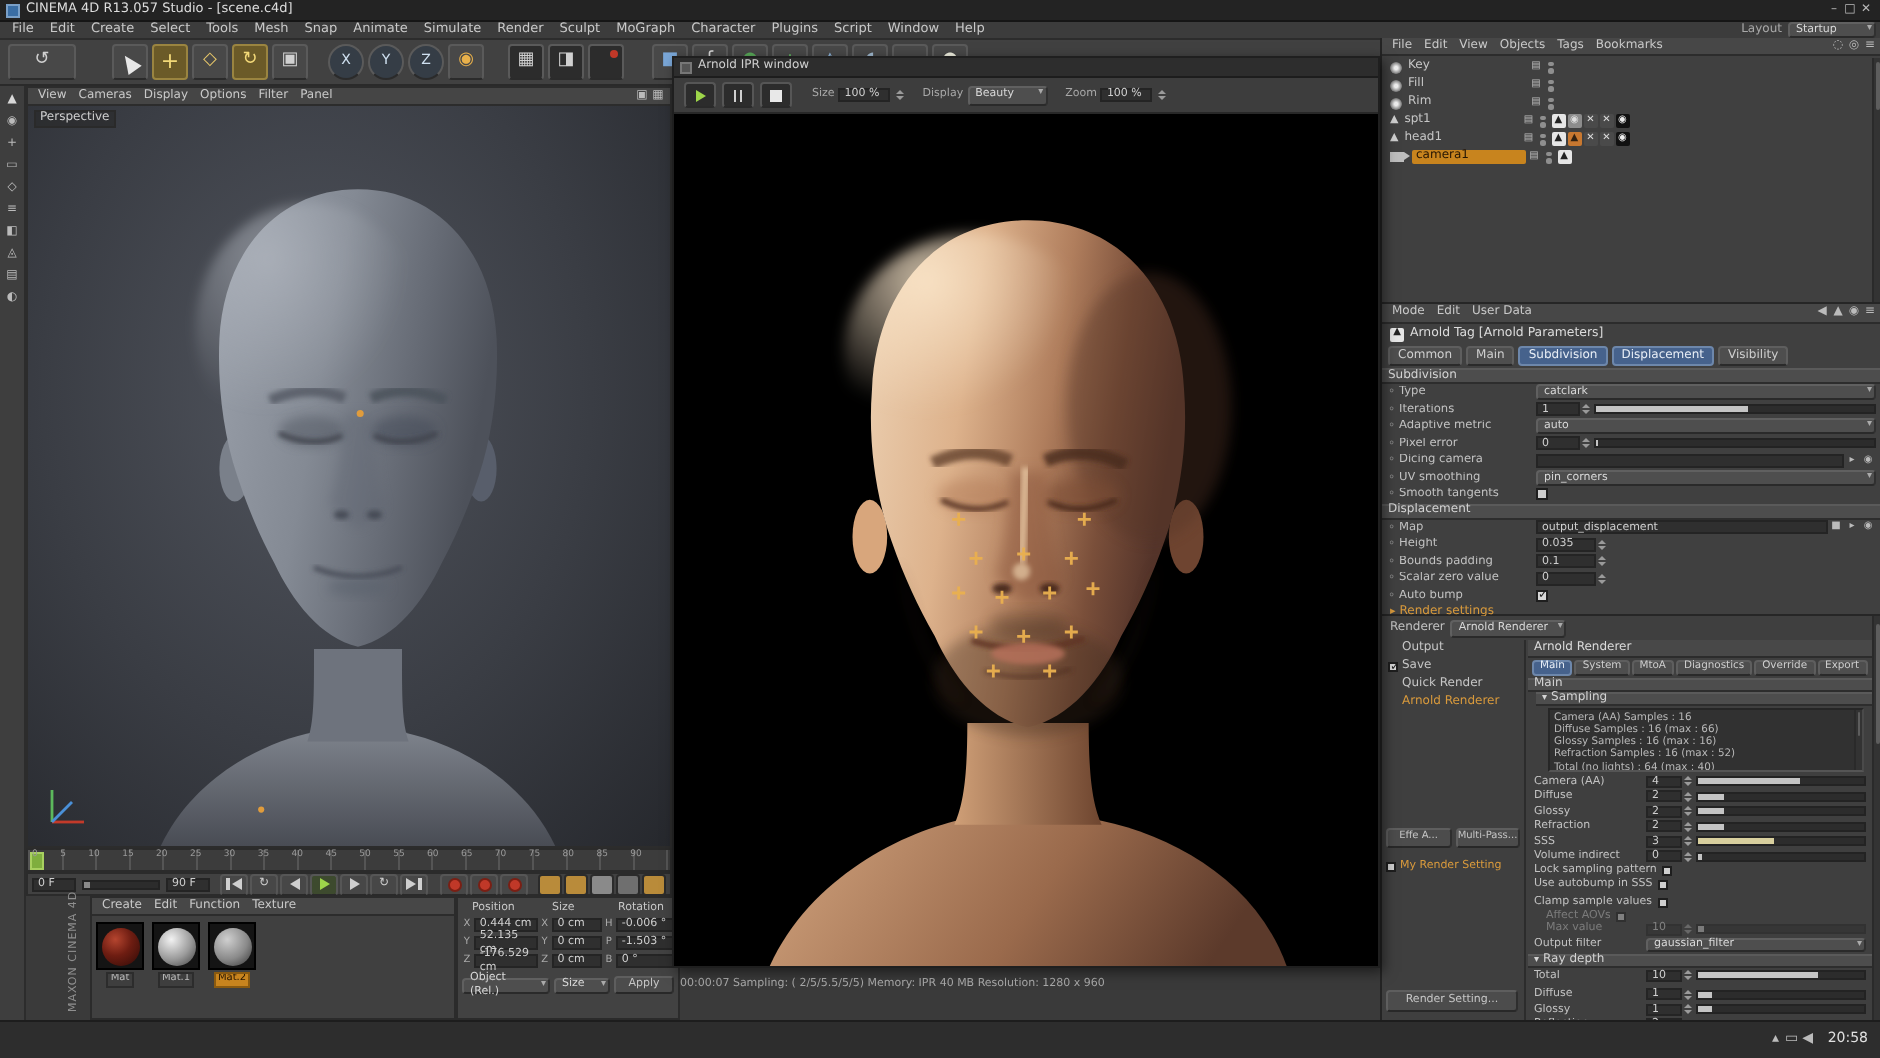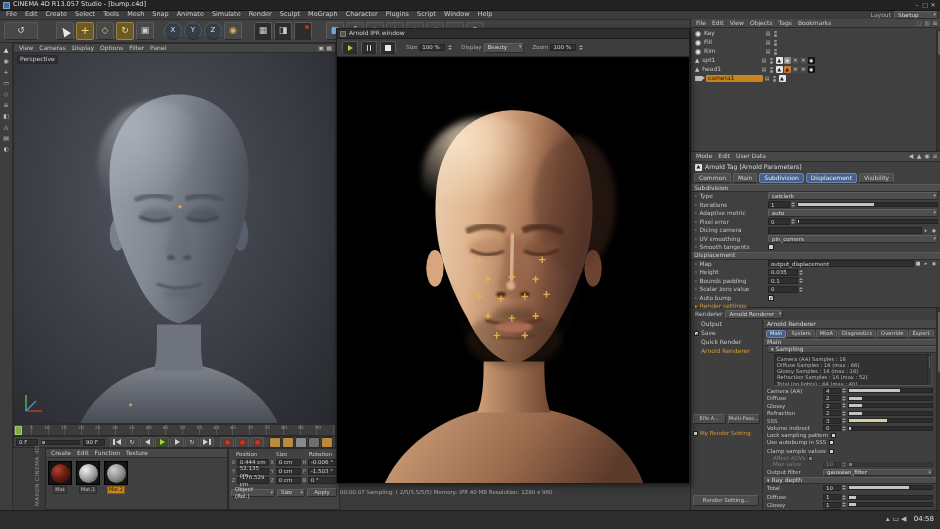--- a/index.html
+++ b/index.html
@@ -58,21 +58,21 @@
   .coordhdr{font-size:5.5px;color:#c8c8c8}
   .axl{width:5px;font-size:5px;color:#aaa;text-align:center}
 </style>
 </head>
 <body>
 
 <div id="app">
 
   <div class="abs flex" style="left:0;top:0;width:940px;height:11px;background:#232323;border-bottom:1px solid #161616;padding:0 3px">
     <span style="width:7px;height:7px;background:#3a6ea5;border:1px solid #7aa0c8;margin-right:3px"></span>
-    <span style="font-size:6.5px;color:#dedede;white-space:nowrap">CINEMA 4D R13.057 Studio - [bump.c4d]</span>
+    <span style="font-size:6.5px;color:#dedede;white-space:nowrap">CINEMA 4D R13.057 Studio - [scene.c4d]</span>
     <span style="flex:1"></span>
     <span class="mini">–</span>
     <span class="mini">□</span>
     <span class="mini">✕</span>
   </div>
 
   <div class="abs flex" style="left:0;top:11px;width:940px;height:9px;background:#3c3c3c;border-bottom:1px solid #2c2c2c;padding:0 2px">
     <div class="flex">
         <span class="menu-item">File</span>
         <span class="menu-item">Edit</span>
@@ -976,16 +976,16 @@
           <div class="thumb" style="top:4px;height:60px"></div>
         </div>
     </div>
   </div>
 
   <div class="abs flex" style="left:0;top:510px;width:940px;height:19px;background:#2d2d2d;border-top:1px solid #1d1d1d;padding:0 6px">
     <span style="flex:1"></span>
     <span class="mini" style="font-size:7px">▴</span>
     <span class="mini" style="font-size:7px">▭</span>
     <span class="mini" style="font-size:7px">◀</span>
-    <span style="font-size:7px;color:#e0e0e0;margin-left:6px">04:58</span>
+    <span style="font-size:7px;color:#e0e0e0;margin-left:6px">20:58</span>
   </div>
 
 </div>
 
 </body></html>

